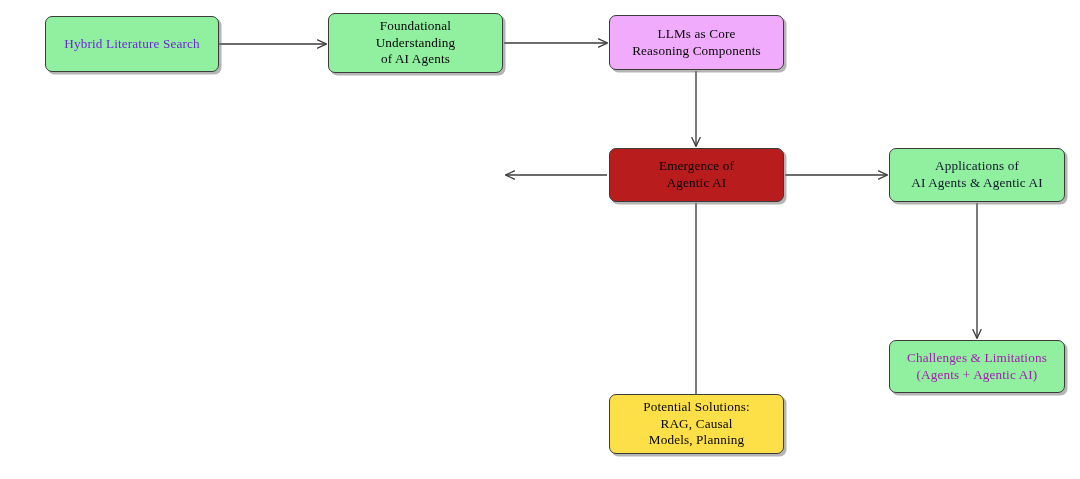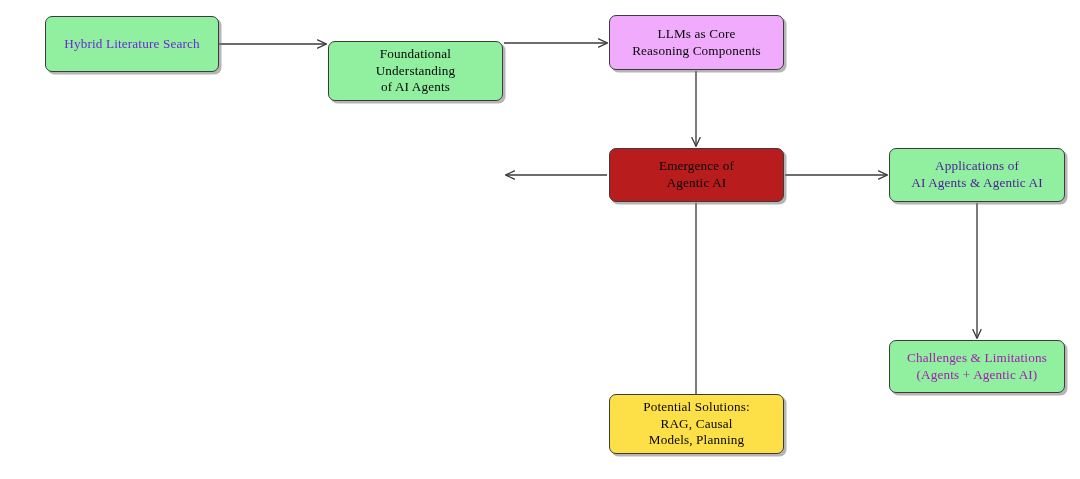--- a/index.html
+++ b/index.html
@@ -79,38 +79,38 @@
       <line x1="696" y1="203" x2="696" y2="411" marker-end="url(#arrow-right)" stroke="#3b3b3b"></line>
 
       <line x1="977" y1="203" x2="977" y2="338" marker-end="url(#arrow-right)" stroke="#3b3b3b"></line>
     </g>
   </svg>
 
   <div class="node-box" style="left: 45px; top: 16px; width: 174px; height: 56px; background: rgb(144, 240, 160); border-color: rgb(59, 59, 59); color: #6d28d9; text-align: center;">
     <span class="node-label">Hybrid Literature Search</span>
   </div>
 
-  <div class="node-box" style="left: 328px; top: 13px; width: 175px; height: 60px; background: rgb(144, 240, 160); border-color: rgb(59, 59, 59); color: rgb(6, 6, 6); margin-top: 28px;">
+  <div class="node-box" style="left: 328px; top: 13px; width: 175px; height: 60px; background: rgb(144, 240, 160); border-color: rgb(59, 59, 59); color: rgb(6, 6, 6);">
     <span class="node-label">Foundational
 Understanding
 of AI Agents</span>
   </div>
 
   <div class="node-box" style="left: 609px; top: 15px; width: 175px; height: 55px; background: #f0abfc; border-color: rgb(59, 59, 59); color: rgb(6, 6, 6);">
     <span class="node-label">LLMs as Core
 Reasoning Components</span>
   </div>
 
 
   <div class="node-box" style="left: 609px; top: 148px; width: 175px; height: 54px; background: #b91c1c; border-color: rgb(59, 59, 59); color: rgb(6, 6, 6);">
     <span class="node-label">Emergence of
 Agentic AI</span>
   </div>
 
-  <div class="node-box" style="left: 889px; top: 148px; width: 176px; height: 54px; background: rgb(144, 240, 160); border-color: rgb(59, 59, 59); color: #4c1d95;">
+  <div class="node-box" style="left: 889px; top: 148px; width: 176px; height: 54px; background: rgb(144, 240, 160); border-color: rgb(59, 59, 59); color: #0f172a;">
     <span class="node-label">Applications of
 AI Agents &amp; Agentic AI</span>
   </div>
 
   <div class="node-box" style="left: 889px; top: 340px; width: 176px; height: 53px; background: rgb(144, 240, 160); border-color: rgb(59, 59, 59); color: #a21caf;">
     <span class="node-label">Challenges &amp; Limitations
 (Agents + Agentic AI)</span>
   </div>
 
   <div class="node-box" style="left: 609px; top: 394px; width: 175px; height: 60px; background: #fde047; border-color: rgb(59, 59, 59); color: rgb(6, 6, 6);">

